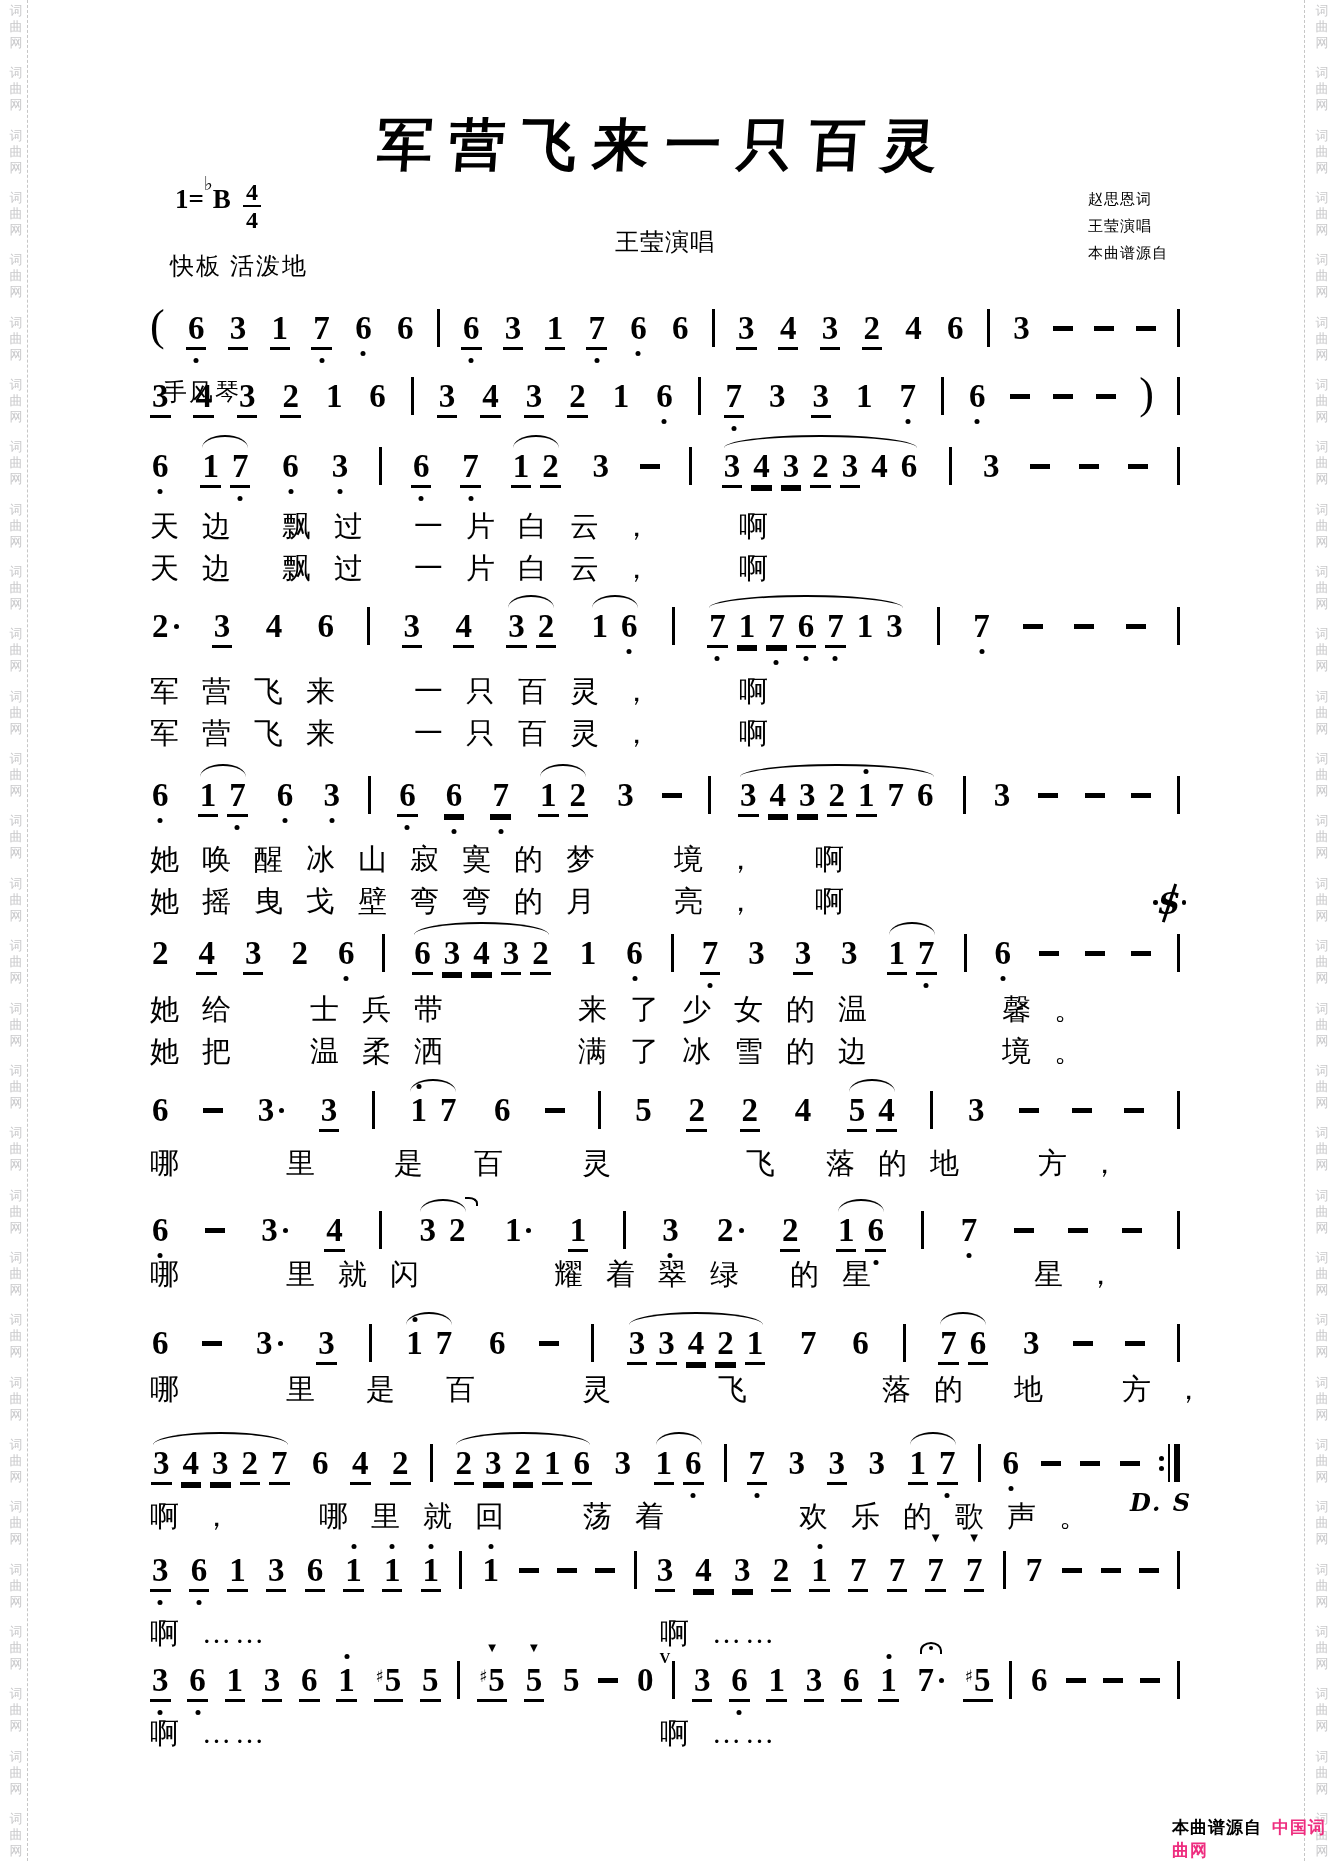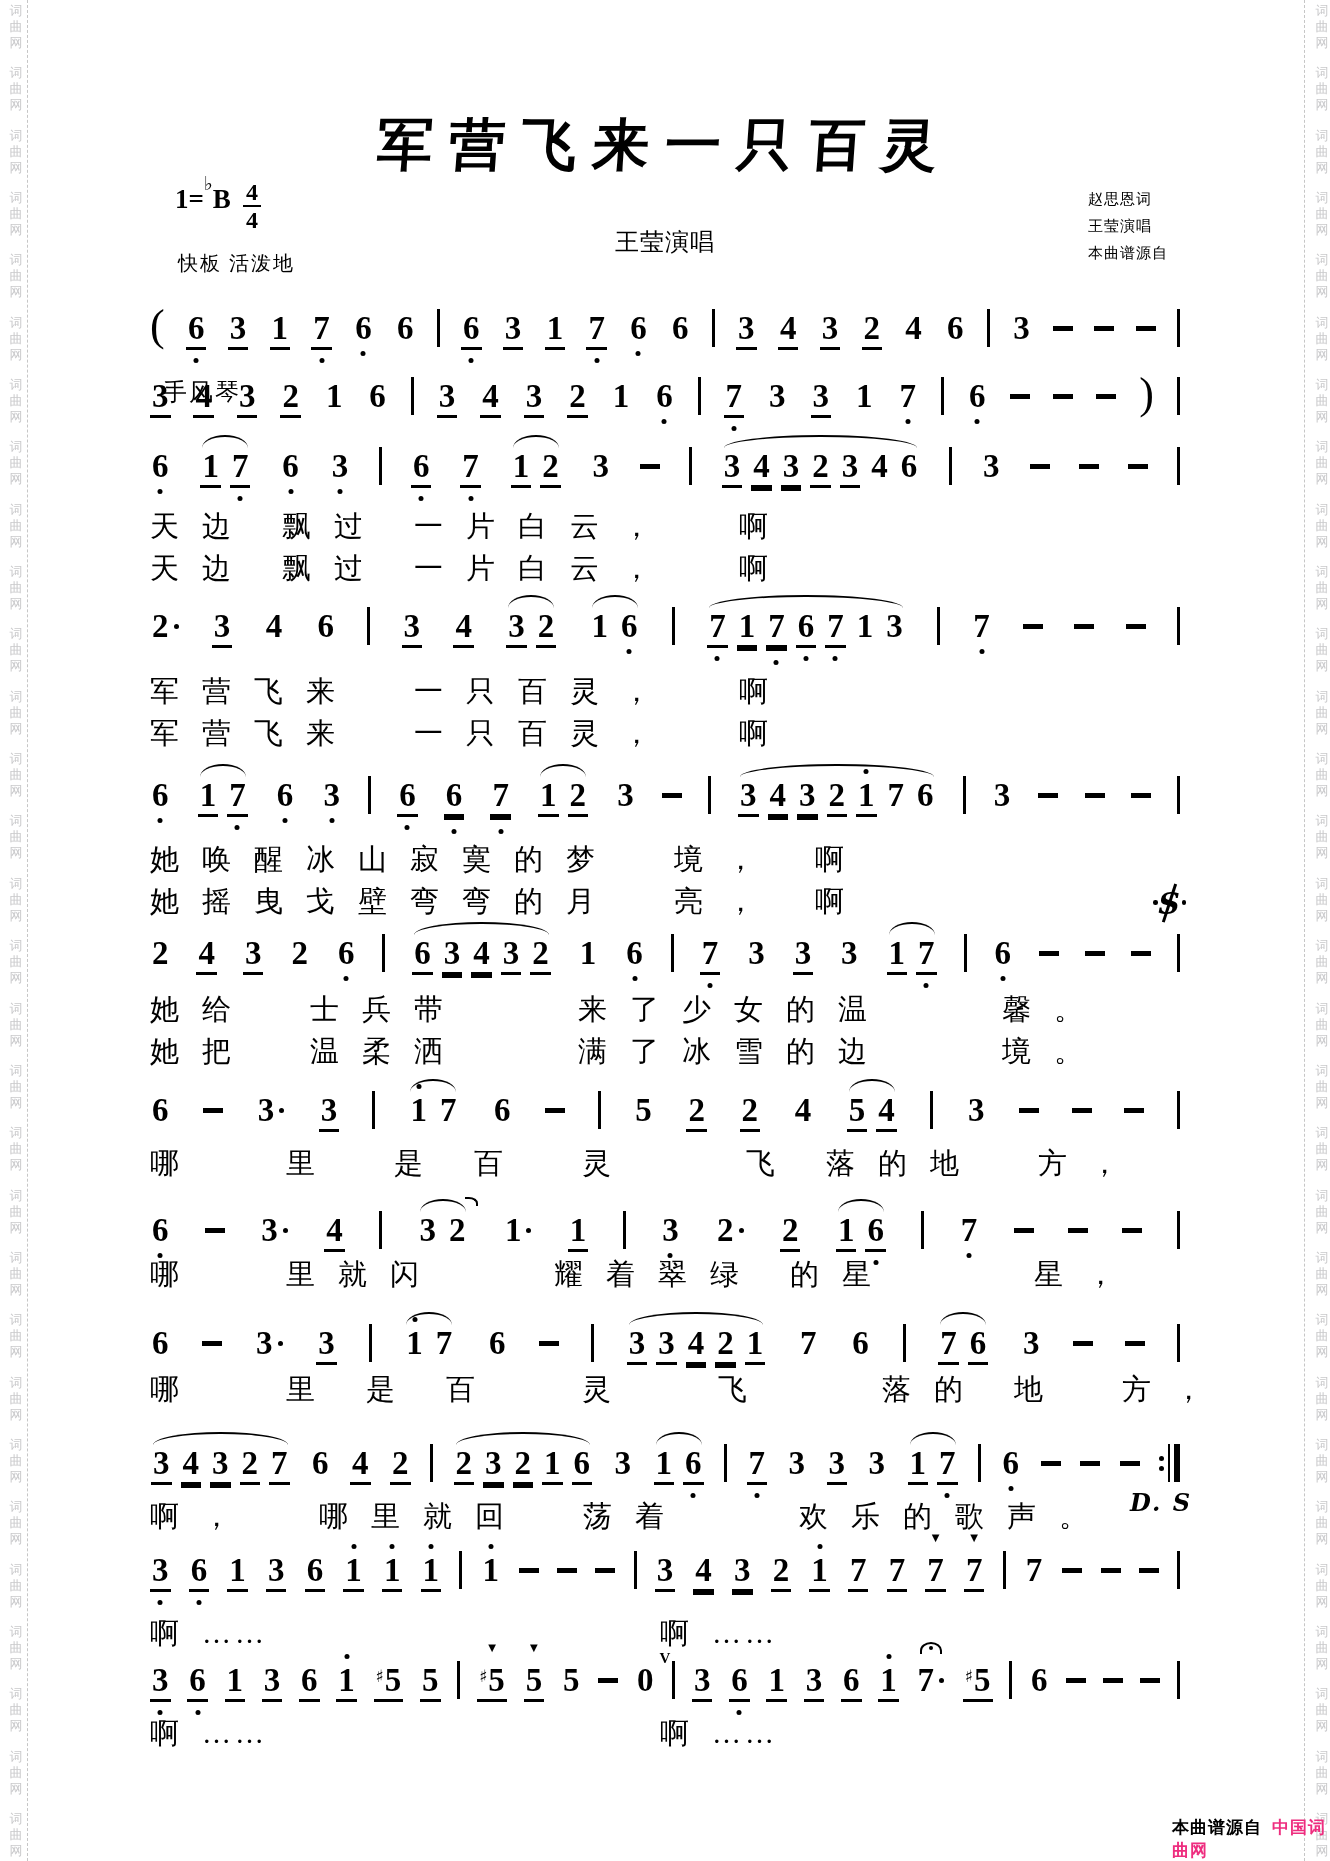--- a/index.html
+++ b/index.html
@@ -20,21 +20,21 @@
   
   .title{position:absolute;top:108px;left:150px;width:1030px;text-align:center;
          font-size:56px;font-weight:700;letter-spacing:16px;transform:skewX(-4deg);
          font-family:"DejaVu Serif","Liberation Serif",serif;}
   .keyblock{position:absolute;top:180px;left:175px;display:flex;align-items:flex-start;gap:12px;
             font-weight:700;font-size:27px;}
   .keyblock .flat{font-family:"DejaVu Sans",sans-serif;font-size:19px;vertical-align:super;position:relative;top:-8px;}
   .meter{display:inline-flex;flex-direction:column;align-items:center;line-height:1;font-size:24px;font-weight:700;}
   .meter .num{padding:0 3px 1px;border-bottom:2.5px solid #000;}
   .meter .den{padding:1px 3px 0;}
-  .tempo{position:absolute;top:250px;left:170px;font-size:20px;letter-spacing:2px;margin-left:8px;}
+  .tempo{position:absolute;top:250px;left:170px;font-size:24px;letter-spacing:2px;}
   .performer{position:absolute;top:226px;left:150px;width:1030px;text-align:center;font-size:24px;letter-spacing:1px;}
   .credits{position:absolute;top:186px;left:1088px;font-size:15px;line-height:27px;letter-spacing:1px;}
 
   
   .mrow{position:absolute;left:150px;width:1030px;display:flex;justify-content:space-between;
         align-items:flex-start;font-size:33px;font-weight:700;line-height:1;height:44px;}
   .nt{position:relative;display:inline-block;}
   .g{position:relative;display:inline-block;padding:0 2px 2px;}
   .u1{border-bottom:3px solid #000;}
   .u2{border-bottom:3px solid #000;}

